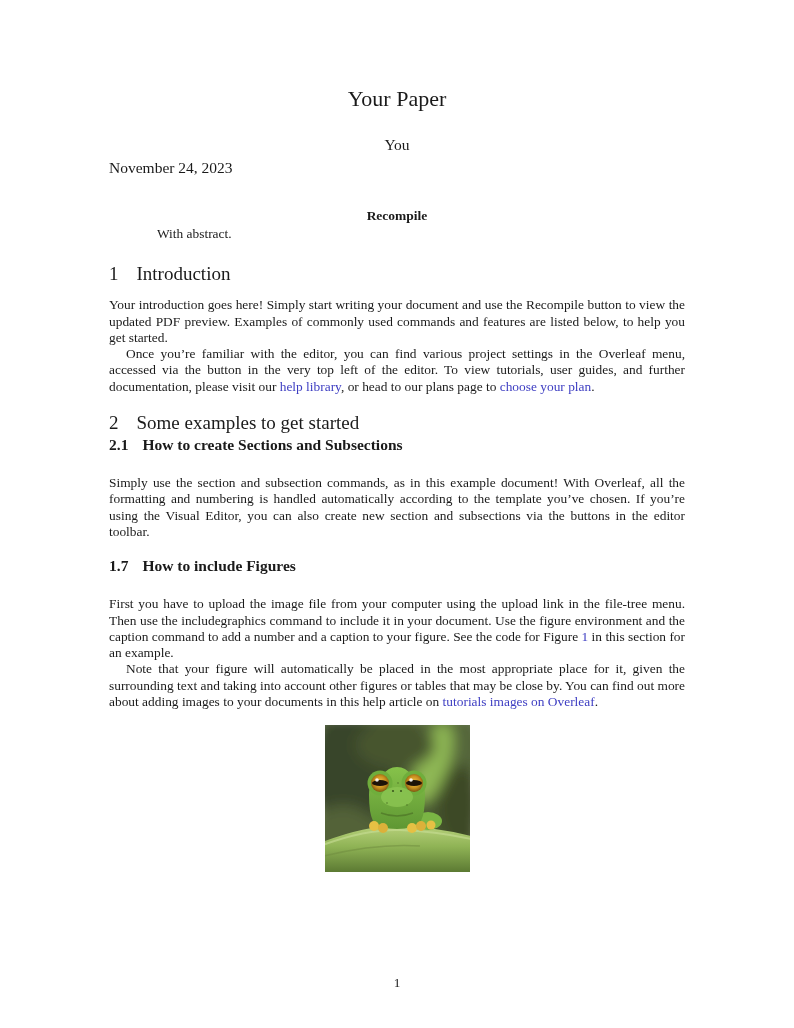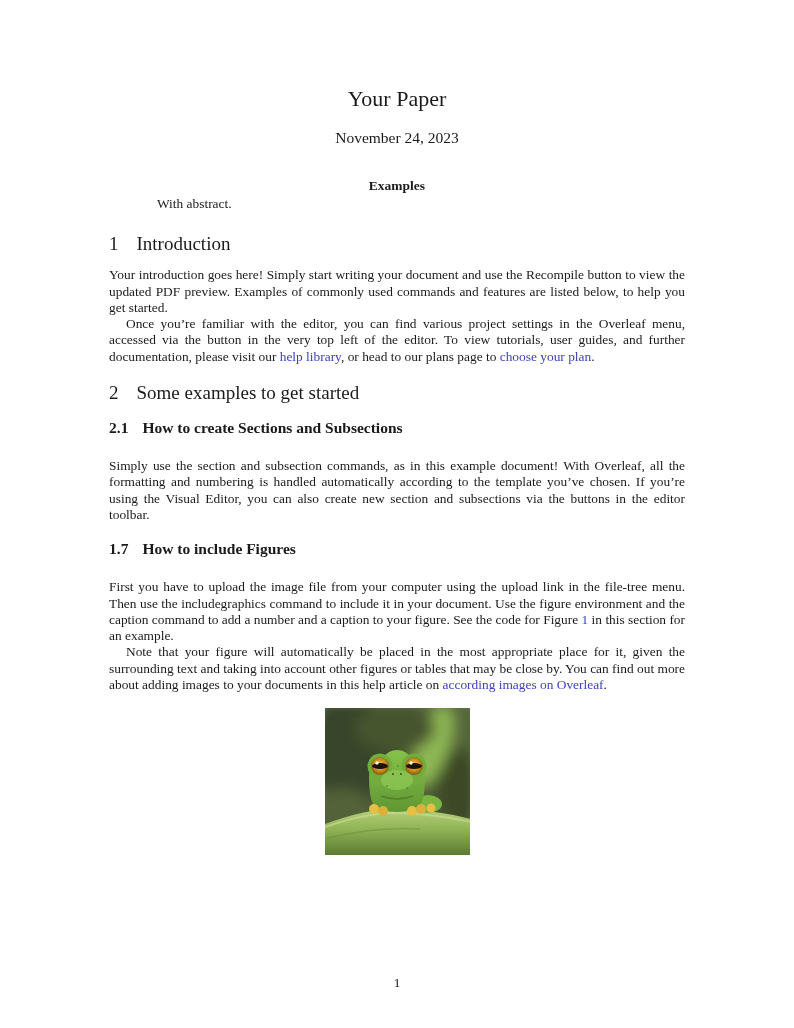--- a/index.html
+++ b/index.html
@@ -20,39 +20,38 @@
   .doc-title {
     font-size: 22px; line-height: 26px;
     text-align: center; font-weight: normal;
   }
   .doc-author {
     font-size: 15.5px; line-height: 19px;
     text-align: center; margin-top: 23px;
   }
   .doc-date {
     font-size: 15.5px; line-height: 19px;
-    text-align: center; margin-top: 16px;
+    margin-top: 4px;
   }
   .abstract-heading {
     font-size: 13.5px; line-height: 17px; font-weight: bold;
     text-align: center; margin-top: 30px;
   }
   .abstract-body {
     font-size: 13.4px; line-height: 16.3px;
     margin-top: 2px; padding: 0 31px;
     text-indent: 17px;
   }
   h2.sec {
     font-size: 19px; line-height: 24px; font-weight: normal;
     margin-top: 20px;
   }
   h2.sec .num { display: inline-block; margin-right: 18px; }
   h3.subsec {
     font-size: 15.5px; line-height: 19px; font-weight: bold;
-    margin-top: 13px;
   }
   h3.subsec .num { display: inline-block; margin-right: 14px; }
   p.body-par {
     font-size: 13.4px; line-height: 16.3px;
     text-align: justify;
   }
   p.first { margin-top: 11px; }
   p.after-sub { margin-top: 21px; }
   p.indent { text-indent: 17px; }
   a.doc-link { color: var(--link-color); text-decoration: none; cursor: pointer; }
@@ -72,37 +71,38 @@
     text-align: center;
     font-size: 13.4px; color: #222;
   }
 </style>
 </head>
 <body>
 
 <div class="content">
 
   <h1 class="doc-title">Your Paper</h1>
+  <div class="doc-author">You</div>
   <div class="doc-date">November 24, 2023</div>
 
-  <div class="abstract-heading">Examples</div>
+  <div class="abstract-heading">Recompile</div>
   <div class="abstract-body">With abstract.</div>
 
   <h2 class="sec"><span class="num">1</span><span>Introduction</span></h2>
   <p class="body-par first">Your introduction goes here! Simply start writing your document and use the Recompile button to view the updated PDF preview. Examples of commonly used commands and features are listed below, to help you get started.</p>
   <p class="body-par indent"><span>Once you’re familiar with the editor, you can find various project settings in the Overleaf menu, accessed via the button in the very top left of the editor. To view tutorials, user guides, and further documentation, please visit our </span><a class="doc-link" href="#">help library</a><span>, or head to our plans page to </span><a class="doc-link" href="#">choose your plan</a><span>.</span></p>
 
   <h2 class="sec" style="margin-top:16px"><span class="num">2</span><span>Some examples to get started</span></h2>
 
   <h3 class="subsec"><span class="num">2.1</span><span>How to create Sections and Subsections</span></h3>
   <p class="body-par after-sub">Simply use the section and subsection commands, as in this example document! With Overleaf, all the formatting and numbering is handled automatically according to the template you’ve chosen. If you’re using the Visual Editor, you can also create new section and subsections via the buttons in the editor toolbar.</p>
 
   <h3 class="subsec" style="margin-top:16px"><span class="num">1.7</span><span>How to include Figures</span></h3>
   <p class="body-par after-sub"><span>First you have to upload the image file from your computer using the upload link in the file-tree menu. Then use the includegraphics command to include it in your document. Use the figure environment and the caption command to add a number and a caption to your figure. See the code for Figure </span><a class="doc-link" href="#">1</a><span> in this section for an example.</span></p>
-  <p class="body-par indent"><span>Note that your figure will automatically be placed in the most appropriate place for it, given the surrounding text and taking into account other figures or tables that may be close by. You can find out more about adding images to your documents in this help article on </span><a class="doc-link" href="#">according images on Overleaf</a><span>.</span></p>
+  <p class="body-par indent"><span>Note that your figure will automatically be placed in the most appropriate place for it, given the surrounding text and taking into account other figures or tables that may be close by. You can find out more about adding images to your documents in this help article on </span><a class="doc-link" href="#">tutorials images on Overleaf</a><span>.</span></p>
 
   <figure class="doc-figure">
     <svg class="figure-img" viewBox="0 0 145 147" role="img">
       <defs>
         <filter id="bgblur" x="-20%" y="-20%" width="140%" height="140%">
           <feGaussianBlur stdDeviation="7"></feGaussianBlur>
         </filter>
         <linearGradient id="branch" x1="0" y1="0" x2="0" y2="1">
           <stop offset="0" stop-color="#b6d07a"></stop>
           <stop offset="0.45" stop-color="#8fb355"></stop>

